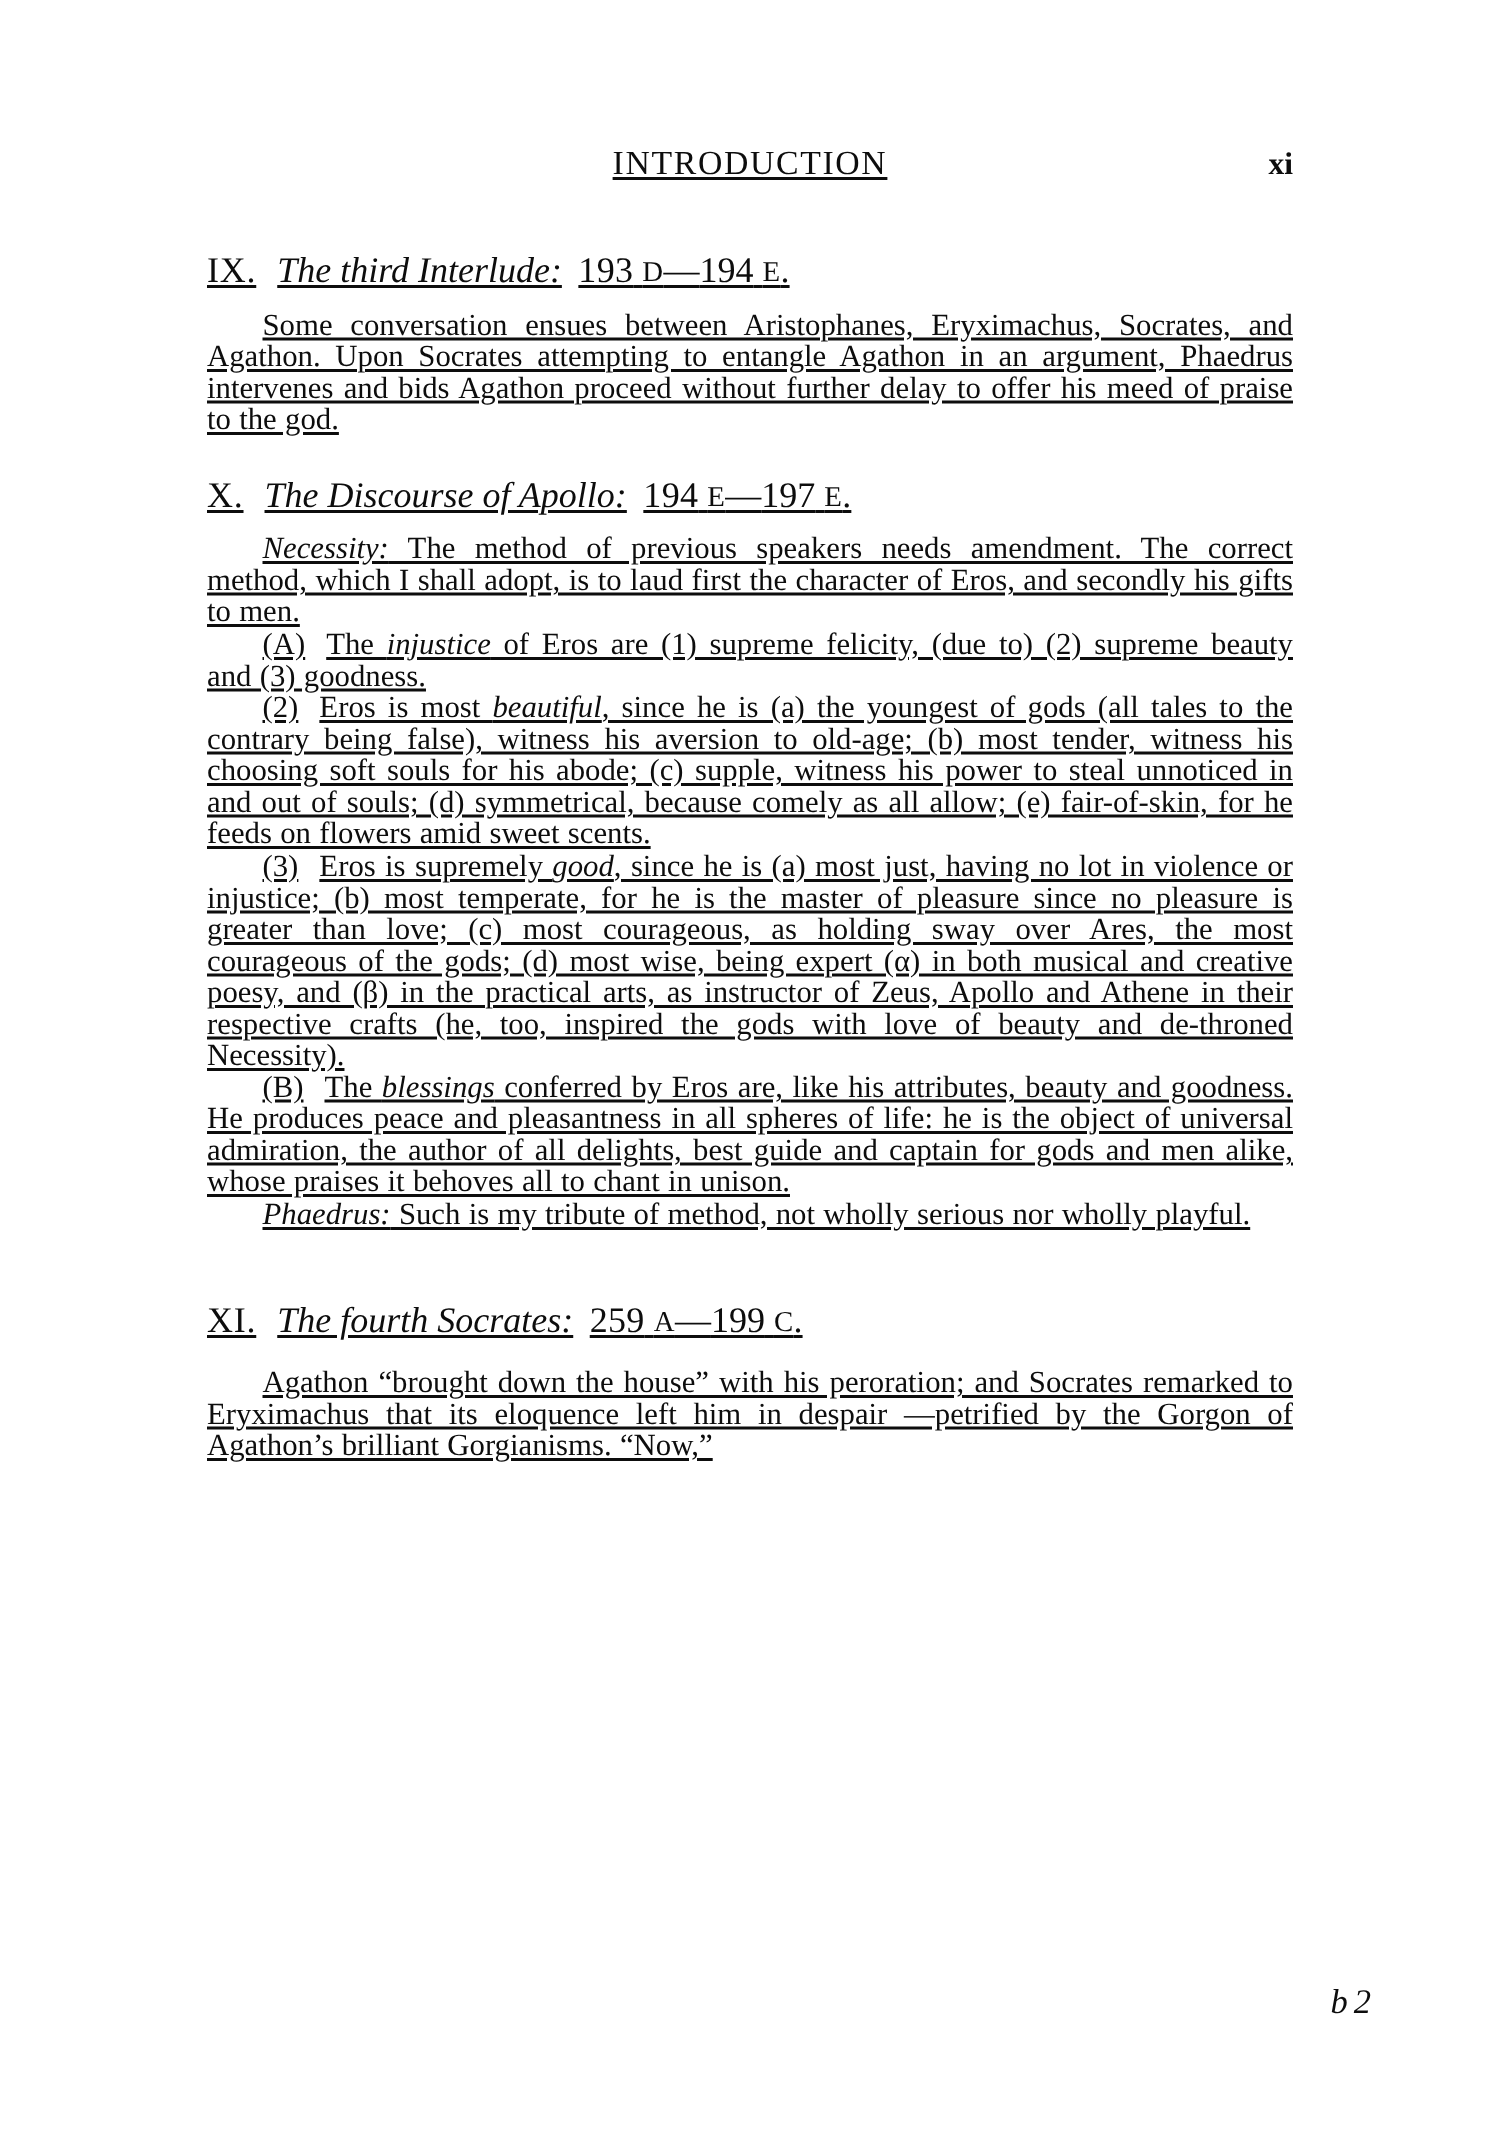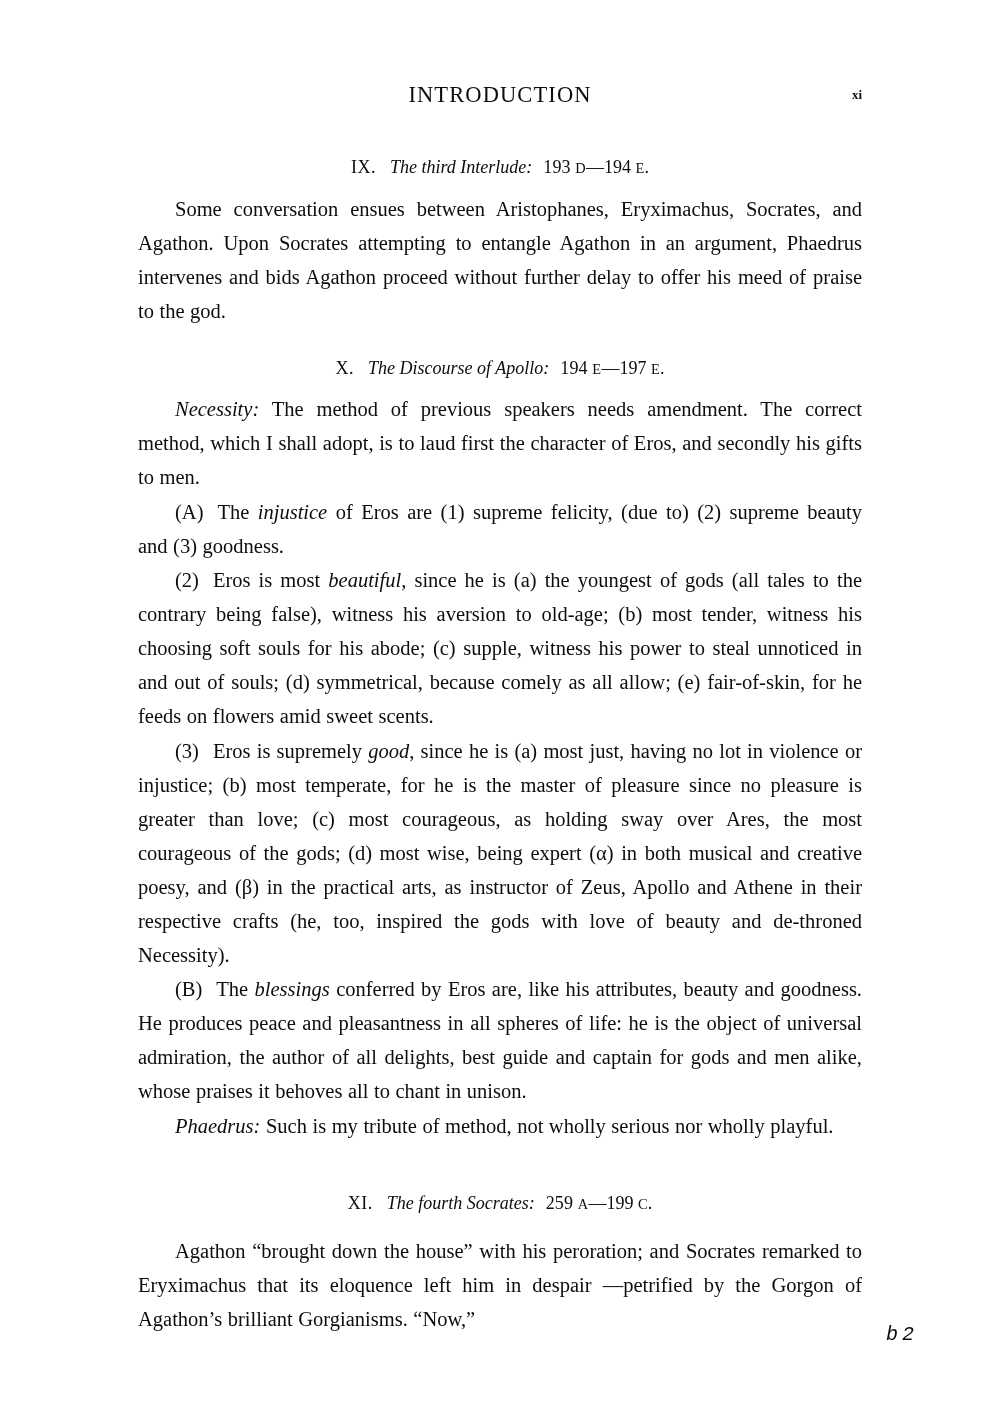--- a/index.html
+++ b/index.html
@@ -14,48 +14,49 @@
     height: 1419px;
     background: #ffffff;
     margin: 0 auto;
     overflow: hidden;
     font-family: "Liberation Serif", "DejaVu Serif", serif;
     color: #0d0d0d;
   }
   .content {
     position: absolute;
     left: 138px;
-    top: 80px;
+    top: 94px;
     width: 724px;
+    text-decoration: underline;
   }
 
   
   .running-head {
     position: relative;
     height: 44px;
   }
   .running-head .rh-title {
     text-align: center;
     font-size: 22.5px;
     letter-spacing: 1.1px;
     line-height: 30px;
   }
   .running-head .rh-folio {
     position: absolute;
     right: 0;
     top: 0;
-    font-size: 13px;
+    font-size: 21px;
     font-weight: bold;
     line-height: 30px;
   }
 
   
   .section-heading {
-    text-align: center;
-    font-size: 18px;
+    text-align: left;
+    font-size: 24px;
     line-height: 28px;
     margin: 0;
   }
   .section-heading .num {
     letter-spacing: 0.5px;
   }
   .section-heading .title {
     font-style: italic;
     margin-left: 14px;
     margin-right: 2px;
@@ -67,21 +68,21 @@
   .sp-after-h1  { height: 10px; }
   .sp-before-h2 { height: 26px; }
   .sp-after-h2  { height: 10px; }
   .sp-before-h3 { height: 46px; }
   .sp-after-h3  { height: 16px; }
 
   
   p.body {
     margin: 0;
     font-size: 20.5px;
-    line-height: 34px;
+    line-height: 21px;
     text-align: justify;
     text-align-last: left;
     -webkit-hyphens: none;
     hyphens: none;
     word-spacing: 0.4px;
   }
   p.body.indent { text-indent: 37px; }
   p.body + p.body { margin-top: 0.5px; }
 
   i, .it { font-style: italic; }
@@ -91,23 +92,22 @@
     vertical-align: 0.02em;
   }
   .gap { display: inline-block; width: 9px; }
   .gap-wide { display: inline-block; width: 14px; }
 
   
   .signature {
     position: absolute;
     right: 86px;
     top: 1322px;
-    font-size: 20px;
+    font-size: 23px;
     line-height: 26px;
-    font-family: Liberation Mono, monospace;
   }
   .signature .sig-letter { font-style: italic; }
   .signature .sig-num { font-style: italic; margin-left: 4px; }
 </style>
 </head>
 <body>
 
 <div class="page">
   <div class="content">
 

